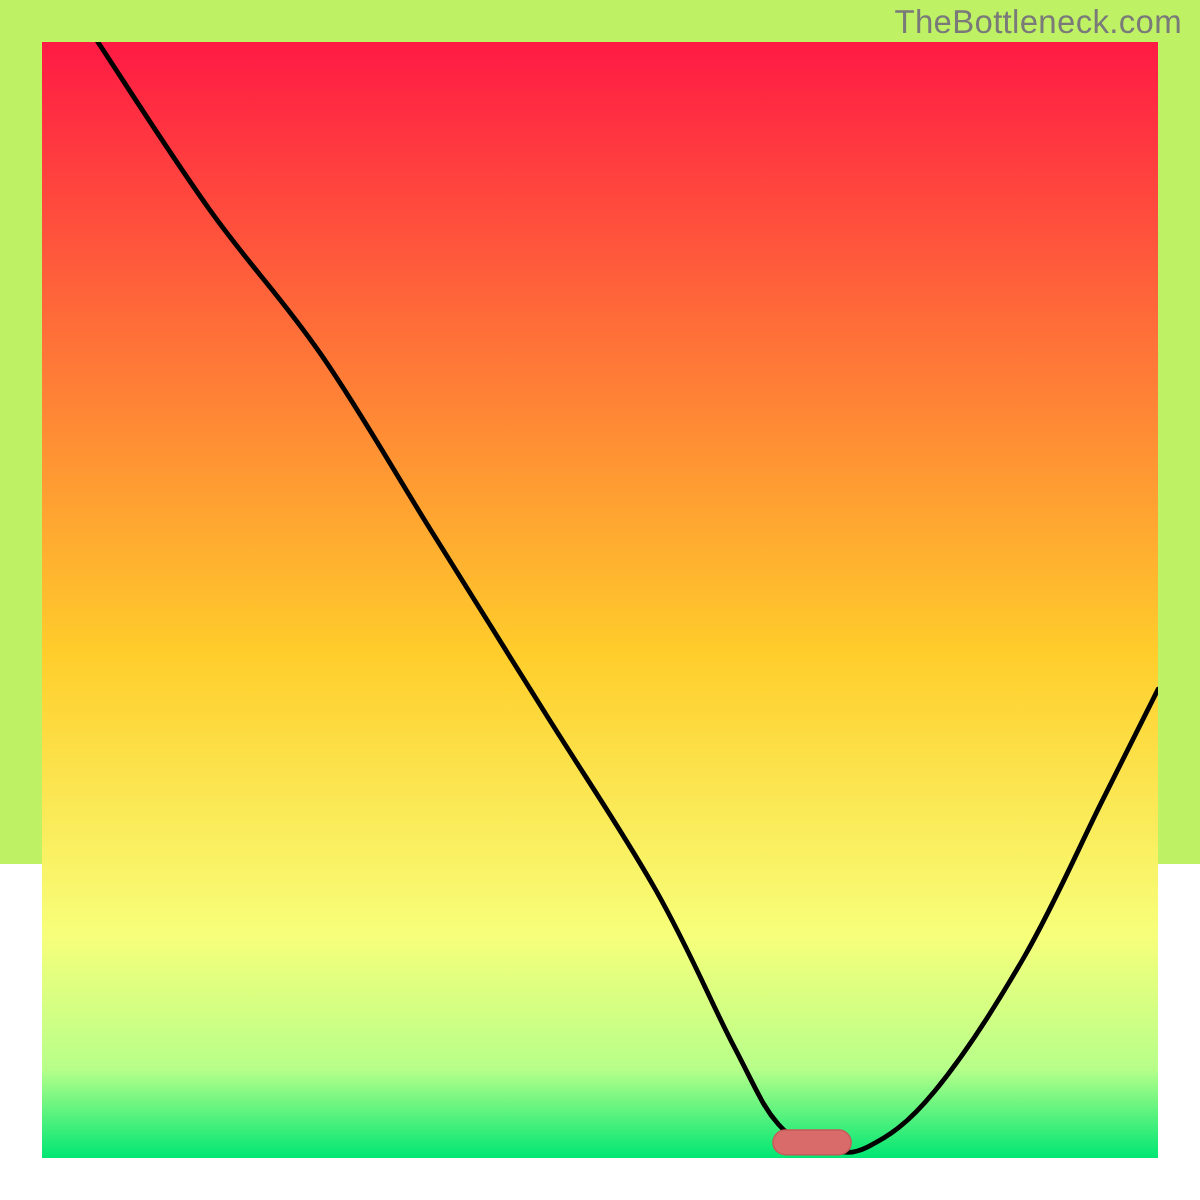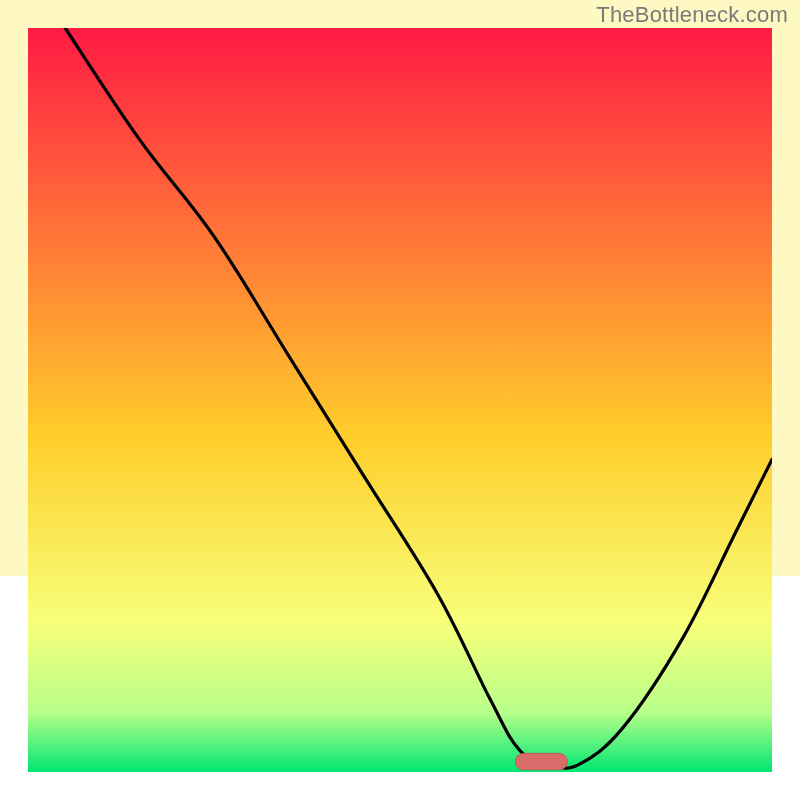--- a/index.html
+++ b/index.html
@@ -10,21 +10,21 @@
     overflow: hidden;
     font-family: Arial, Helvetica, sans-serif;
     background: #ffffff;
   }
   .frame {
     position: absolute;
     left: 0;
     top: 0;
     width: 800px;
     height: 576px;
-    background: #fef9c3;
+    background: #bef264;
   }
   .watermark {
     position: absolute;
     top: 2px;
     right: 12px;
     color: #7a7a7a;
     font-size: 22px;
     font-weight: 500;
     letter-spacing: 0.2px;
   }

